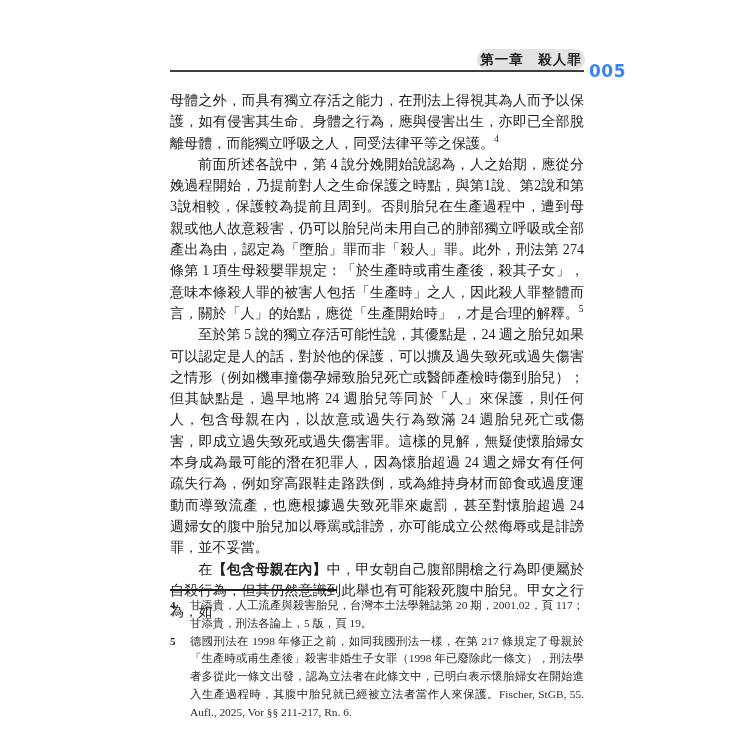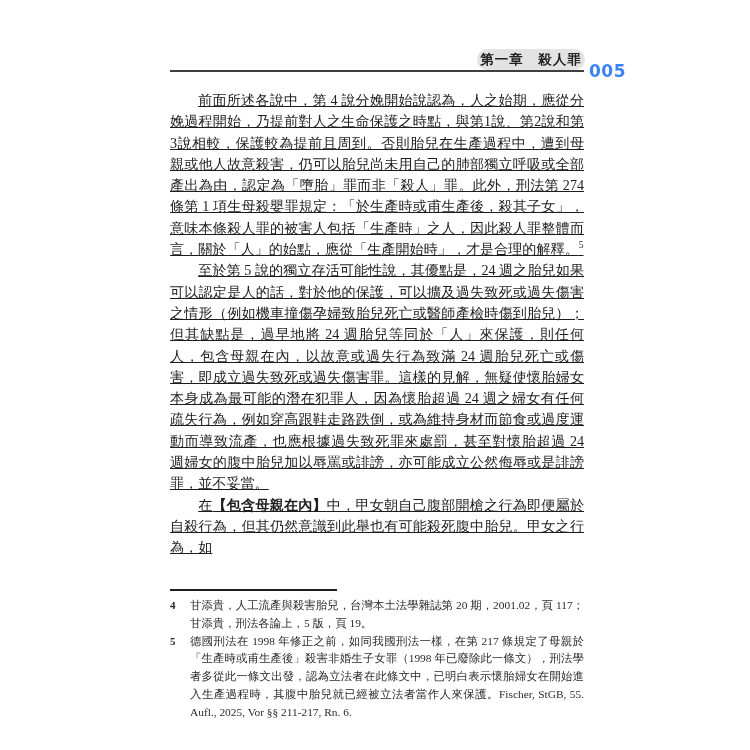--- a/index.html
+++ b/index.html
@@ -54,21 +54,21 @@
     position: absolute;
     left: 170px;
     top: 90px;
     width: 414px;
     font-size: 14.1px;
     line-height: 21.3px;
     text-align: justify;
     text-justify: inter-character;
   }
   .body-text p { margin: 0; }
-  .body-text p.indent { text-indent: 2em; text-decoration: underline; }
+  .body-text p.indent { text-indent: 2em; }
   .body-text sup {
     font-size: 9.5px;
     line-height: 0;
     vertical-align: super;
     font-family: "Liberation Serif", serif;
   }
   .case-name { font-weight: bold; }
 
   
   .footnote-rule {
@@ -109,20 +109,21 @@
 
 <div class="page">
 
   <div class="chapter-rule"></div>
   <div class="chapter-badge">
     <span>第一章　殺人罪</span>
   </div>
   <div class="page-num">005</div>
 
   <div class="body-text">
+    <p><span>母體之外，而具有獨立存活之能力，在刑法上得視其為人而予以保護，如有侵害其生命、身體之行為，應與侵害出生，亦即已全部脫離母體，而能獨立呼吸之人，同受法律平等之保護。</span><sup>4</sup></p>
     <p class="indent"><span>前面所述各說中，第 4 說分娩開始說認為，人之始期，應從分娩過程開始，乃提前對人之生命保護之時點，與第1說、第2說和第3說相較，保護較為提前且周到。否則胎兒在生產過程中，遭到母親或他人故意殺害，仍可以胎兒尚未用自己的肺部獨立呼吸或全部產出為由，認定為「墮胎」罪而非「殺人」罪。此外，刑法第 274 條第 1 項生母殺嬰罪規定：「於生產時或甫生產後，殺其子女」，意味本條殺人罪的被害人包括「生產時」之人，因此殺人罪整體而言，關於「人」的始點，應從「生產開始時」，才是合理的解釋。</span><sup>5</sup></p>
     <p class="indent"><span>至於第 5 說的獨立存活可能性說，其優點是，24 週之胎兒如果可以認定是人的話，對於他的保護，可以擴及過失致死或過失傷害之情形（例如機車撞傷孕婦致胎兒死亡或醫師產檢時傷到胎兒）；但其缺點是，過早地將 24 週胎兒等同於「人」來保護，則任何人，包含母親在內，以故意或過失行為致滿 24 週胎兒死亡或傷害，即成立過失致死或過失傷害罪。這樣的見解，無疑使懷胎婦女本身成為最可能的潛在犯罪人，因為懷胎超過 24 週之婦女有任何疏失行為，例如穿高跟鞋走路跌倒，或為維持身材而節食或過度運動而導致流產，也應根據過失致死罪來處罰，甚至對懷胎超過 24 週婦女的腹中胎兒加以辱罵或誹謗，亦可能成立公然侮辱或是誹謗罪，並不妥當。</span></p>
     <p class="indent"><span>在</span><span class="case-name">【包含母親在內】</span><span>中，甲女朝自己腹部開槍之行為即便屬於自殺行為，但其仍然意識到此舉也有可能殺死腹中胎兒。甲女之行為，如</span></p>
   </div>
 
   <div class="footnote-rule"></div>
   <div class="footnotes">
     <div class="footnote">
       <span class="fn-num">4</span>
       <span class="fn-text">甘添貴，人工流產與殺害胎兒，台灣本土法學雜誌第 20 期，2001.02，頁 117；甘添貴，刑法各論上，5 版，頁 19。</span>

